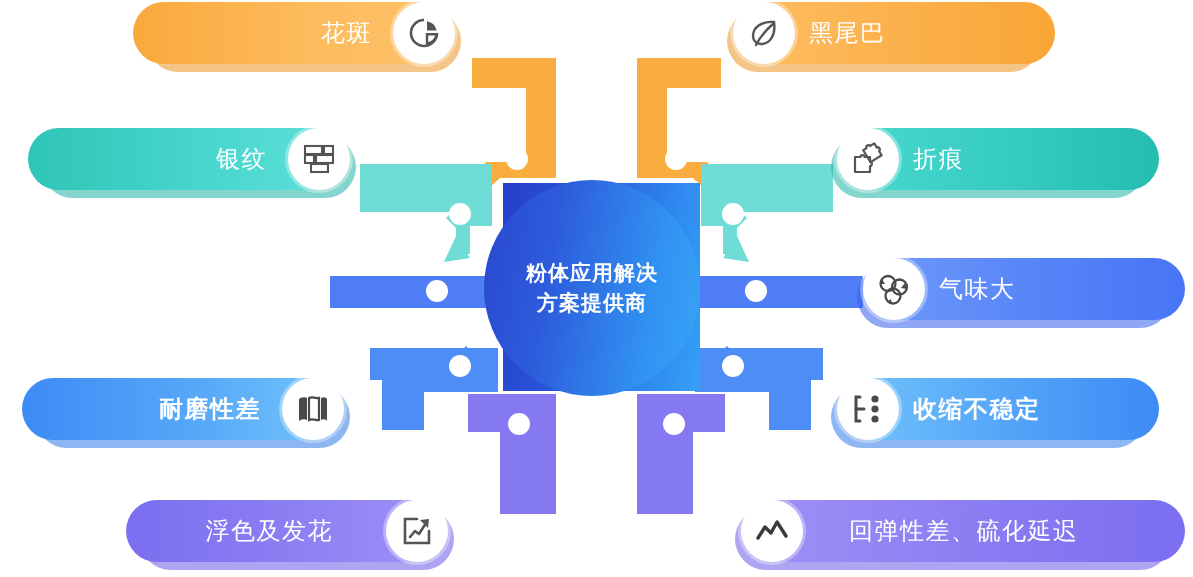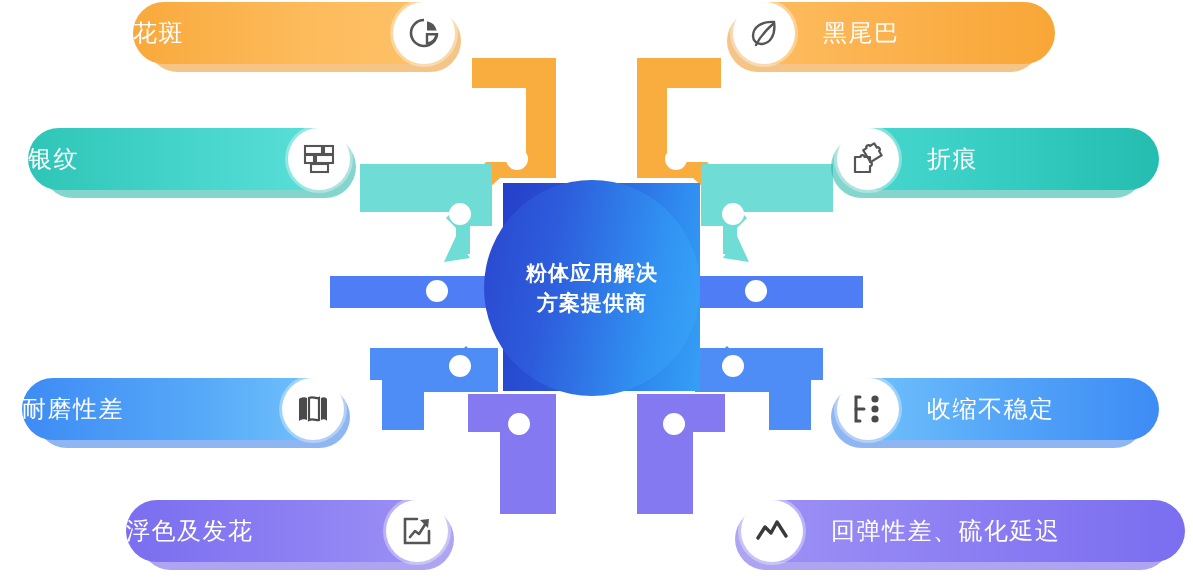--- a/index.html
+++ b/index.html
@@ -42,43 +42,43 @@
     border-radius:31px; opacity:.55; z-index:0;
   }
   .pill .body {
     position:relative; z-index:1; width:100%; height:62px;
     border-radius:31px; display:flex; align-items:center; overflow:visible;
   }
   .pill .txt {
     flex:1; color:#ffffff; font-size:24px; letter-spacing:1.5px;
     white-space:nowrap;
   }
-  .pill.left .txt  { text-align:left; padding-right:21px; }
-  .pill.right .txt { text-align:left;  padding-left:28px; }
+  .pill.left .txt  { text-align:right; padding-right:21px; }
+  .pill.right .txt { text-align:left;  padding-left:14px; }
 
   .ico {
     width:62px; height:62px; border-radius:50%; background:#ffffff;
     display:flex; align-items:center; justify-content:center;
     flex:0 0 62px; position:relative; z-index:3;
     box-shadow:0 0 0 3px rgba(255,255,255,.35);
   }
   .pill.left  .ico { margin-right:-4px; }
   .pill.right .ico { margin-left:-4px; }
   .ico svg { display:block; }
 
   
   .c-orange  .body { background:linear-gradient(90deg,#f9a93c 0%,#fdbb5c 55%,#fec26a 100%); }
   .c-orange  .shadowbar { background:#eb9522; }
   .c-teal    .body { background:linear-gradient(90deg,#2ec5b6 0%,#48d6cd 55%,#5ee0da 100%);font-family:Liberation Mono, monospace; }
   .c-teal    .shadowbar { background:#1fb3a6; }
   .c-blue    .body { background:linear-gradient(90deg,#4775f6 0%,#5b87f8 55%,#6f99fa 100%); }
   .c-blue    .shadowbar { background:#3560ea; }
-  .c-sky     .body { background:linear-gradient(90deg,#3d8bf5 0%,#56a8f8 55%,#74c6fb 100%); }
+  .c-sky     .body { background:linear-gradient(90deg,#3d8bf5 0%,#56a8f8 55%,#74c6fb 100%);font-weight:bold; }
   .c-sky     .shadowbar { background:#2f7ae8; }
-  .c-purple  .body { background:linear-gradient(90deg,#7b6ef0 0%,#8d80f3 55%,#9e92f6 100%); }
+  .c-purple  .body { background:linear-gradient(90deg,#7b6ef0 0%,#8d80f3 55%,#9e92f6 100%);gap:32px; }
   .c-purple  .shadowbar { background:#6a5be5; }
 
   
   .pill.right.c-orange .body { background:linear-gradient(90deg,#fdbe63 0%,#fcb24e 45%,#f8a636 100%); }
   .pill.right.c-teal   .body { background:linear-gradient(90deg,#49d9d0 0%,#35cbc0 55%,#24bdb0 100%); }
   .pill.right.c-blue   .body { background:linear-gradient(90deg,#6f99fa 0%,#5684f7 55%,#4775f6 100%); }
   .pill.right.c-sky    .body { background:linear-gradient(90deg,#73c5fb 0%,#52a3f8 55%,#3d8bf5 100%); }
   .pill.right.c-purple .body { background:linear-gradient(90deg,#9e92f6 0%,#8a7cf2 55%,#7b6ef0 100%); }
   .pill.right .shadowbar { left:-10px; right:14px; }
 </style>
@@ -231,20 +231,36 @@
           <path d="M5 16 L5 31 L20 31 L20 25 C22.5 25 22.5 21 20 21 L20 16 L14.5 16 C14.5 13.5 10.5 13.5 10.5 16 Z" fill="none" stroke="#555" stroke-width="2.2" stroke-linejoin="round"></path>
           <g transform="rotate(-32 22 12)">
             <path d="M16 5 L16 19 L29 19 L29 14 C31.5 14 31.5 10 29 10 L29 5 L24 5 C24 2.5 20 2.5 20 5 Z" fill="none" stroke="#555" stroke-width="2.2" stroke-linejoin="round"></path>
           </g>
         </svg>
       </span>
       <span class="txt">折痕</span>
     </div>
   </div>
 
+  <div class="pill right c-blue" style="left:867px; top:258px; width:318px;">
+    <div class="shadowbar"></div>
+    <div class="body">
+      <span class="ico">
+        <svg width="38" height="38" viewBox="0 0 38 38">
+          <circle cx="13" cy="13.5" r="7.5" fill="none" stroke="#4a4a4a" stroke-width="2.3"></circle>
+          <circle cx="24.5" cy="17" r="7.5" fill="none" stroke="#4a4a4a" stroke-width="2.3"></circle>
+          <circle cx="18" cy="26" r="7.5" fill="none" stroke="#4a4a4a" stroke-width="2.3"></circle>
+          <path d="M7 9 L5 14 L10 14 Z" fill="#4a4a4a"></path>
+          <path d="M30 13 L32 19 L26 18 Z" fill="#4a4a4a"></path>
+          <path d="M12 32 L17 34 L16 29 Z" fill="#4a4a4a"></path>
+        </svg>
+      </span>
+      <span class="txt">气味大</span>
+    </div>
+  </div>
 
   <div class="pill right c-sky" style="left:841px; top:378px; width:318px;align-items:center;">
     <div class="shadowbar"></div>
     <div class="body">
       <span class="ico">
         <svg width="36" height="36" viewBox="0 0 36 36">
           <path d="M10 6 L6 6 L6 30 L10 30" fill="none" stroke="#4a4a4a" stroke-width="3" stroke-linecap="round"></path>
           <path d="M6 18 L14 18" fill="none" stroke="#4a4a4a" stroke-width="3" stroke-linecap="round"></path>
           <circle cx="25" cy="8" r="3.6" fill="#4a4a4a"></circle>
           <circle cx="25" cy="18" r="3.6" fill="#4a4a4a"></circle>

